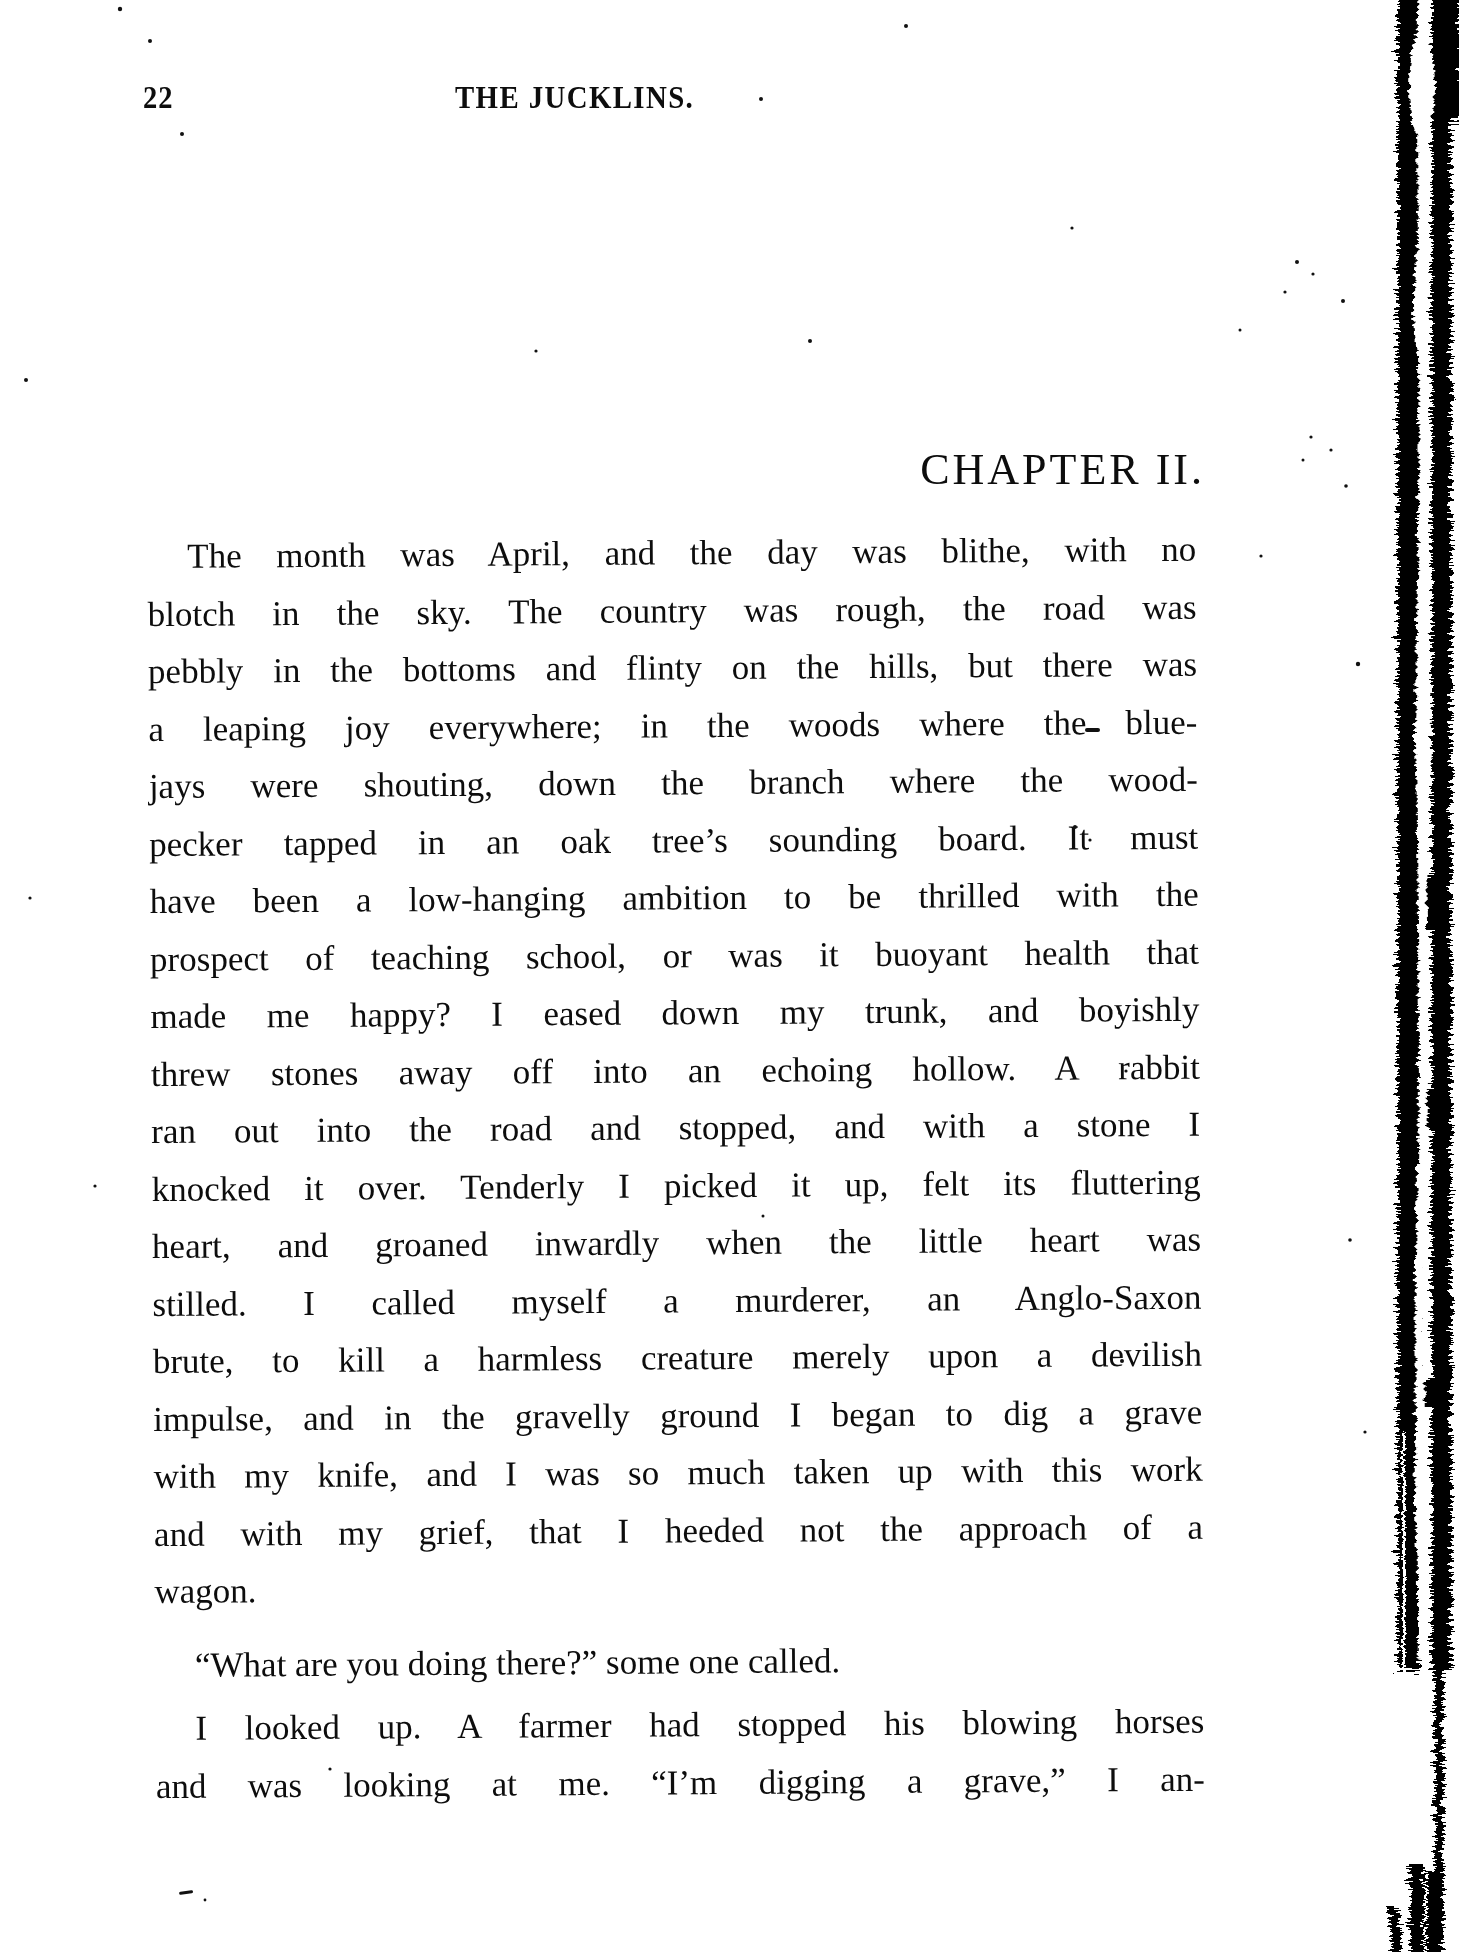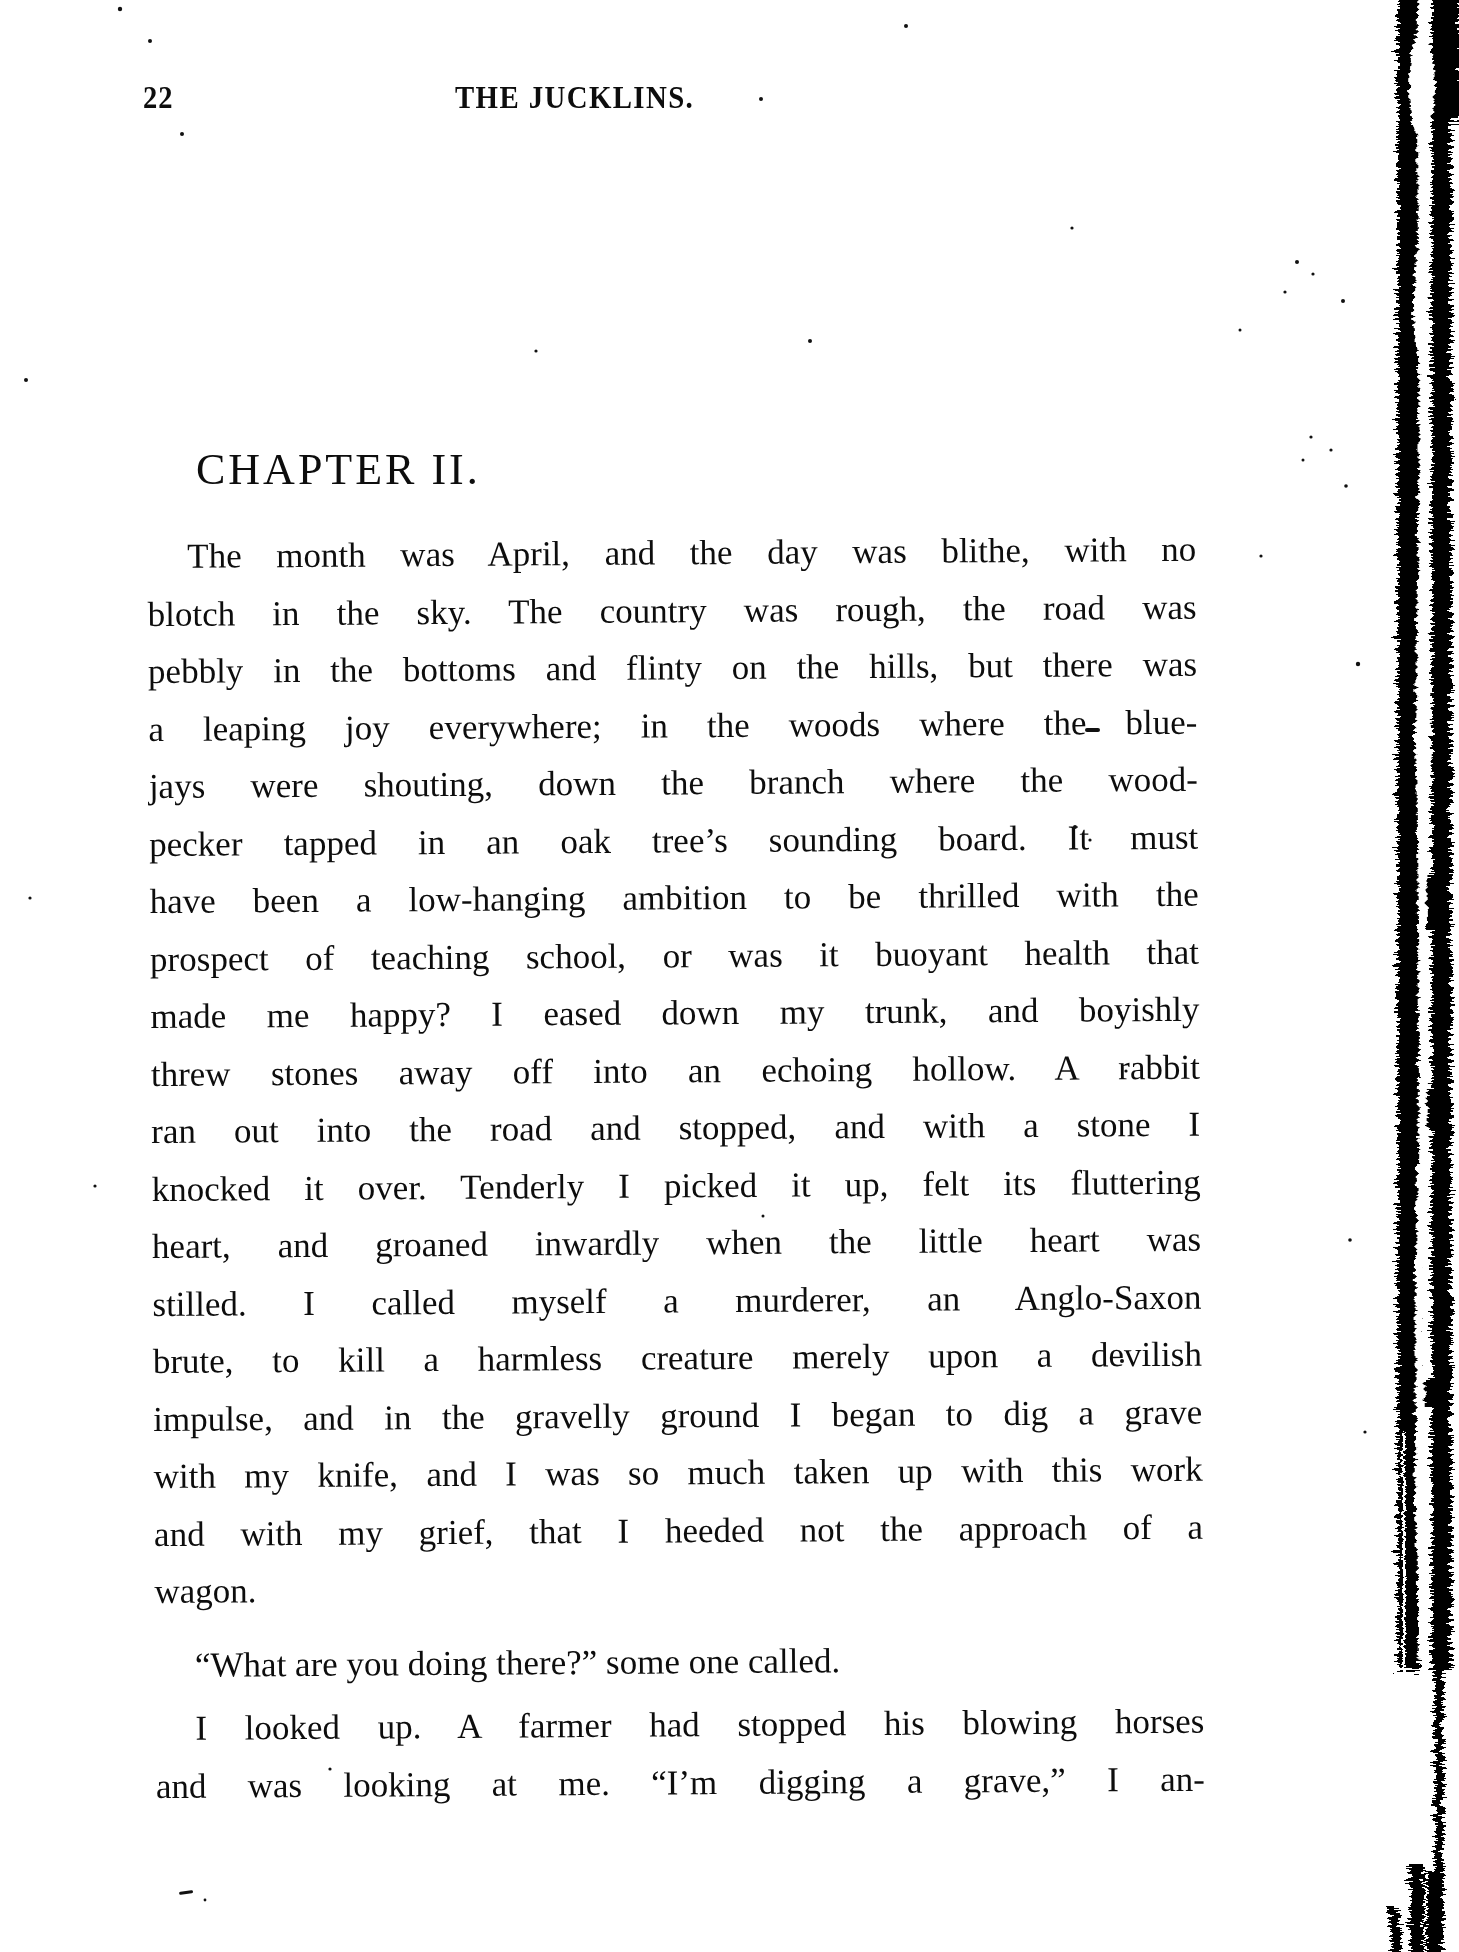--- a/index.html
+++ b/index.html
@@ -16,21 +16,21 @@
   }
   .running-header{
     position:absolute;left:455px;top:80px;
     font-size:31px;font-weight:bold;letter-spacing:1.5px;
     transform:scaleX(.93);transform-origin:left top;
     white-space:nowrap;
   }
   .chapter-heading{
     position:absolute;left:156px;top:444px;width:1049px;
     padding-left:40px;box-sizing:border-box;
-    text-align:left;font-size:44px;letter-spacing:3px;
+    text-align:right;font-size:44px;letter-spacing:3px;
     white-space:nowrap;
   }
   .body-text{
     position:absolute;left:156px;top:528px;width:1049px;
     font-size:35px;line-height:57.5px;
     transform:rotate(-0.4deg);transform-origin:left bottom;
   }
   .ln{height:57.5px;overflow:visible;white-space:nowrap;}
   .ln.j{text-align:justify;text-align-last:justify;white-space:normal;}
   .ln.ind{text-indent:40px;}

